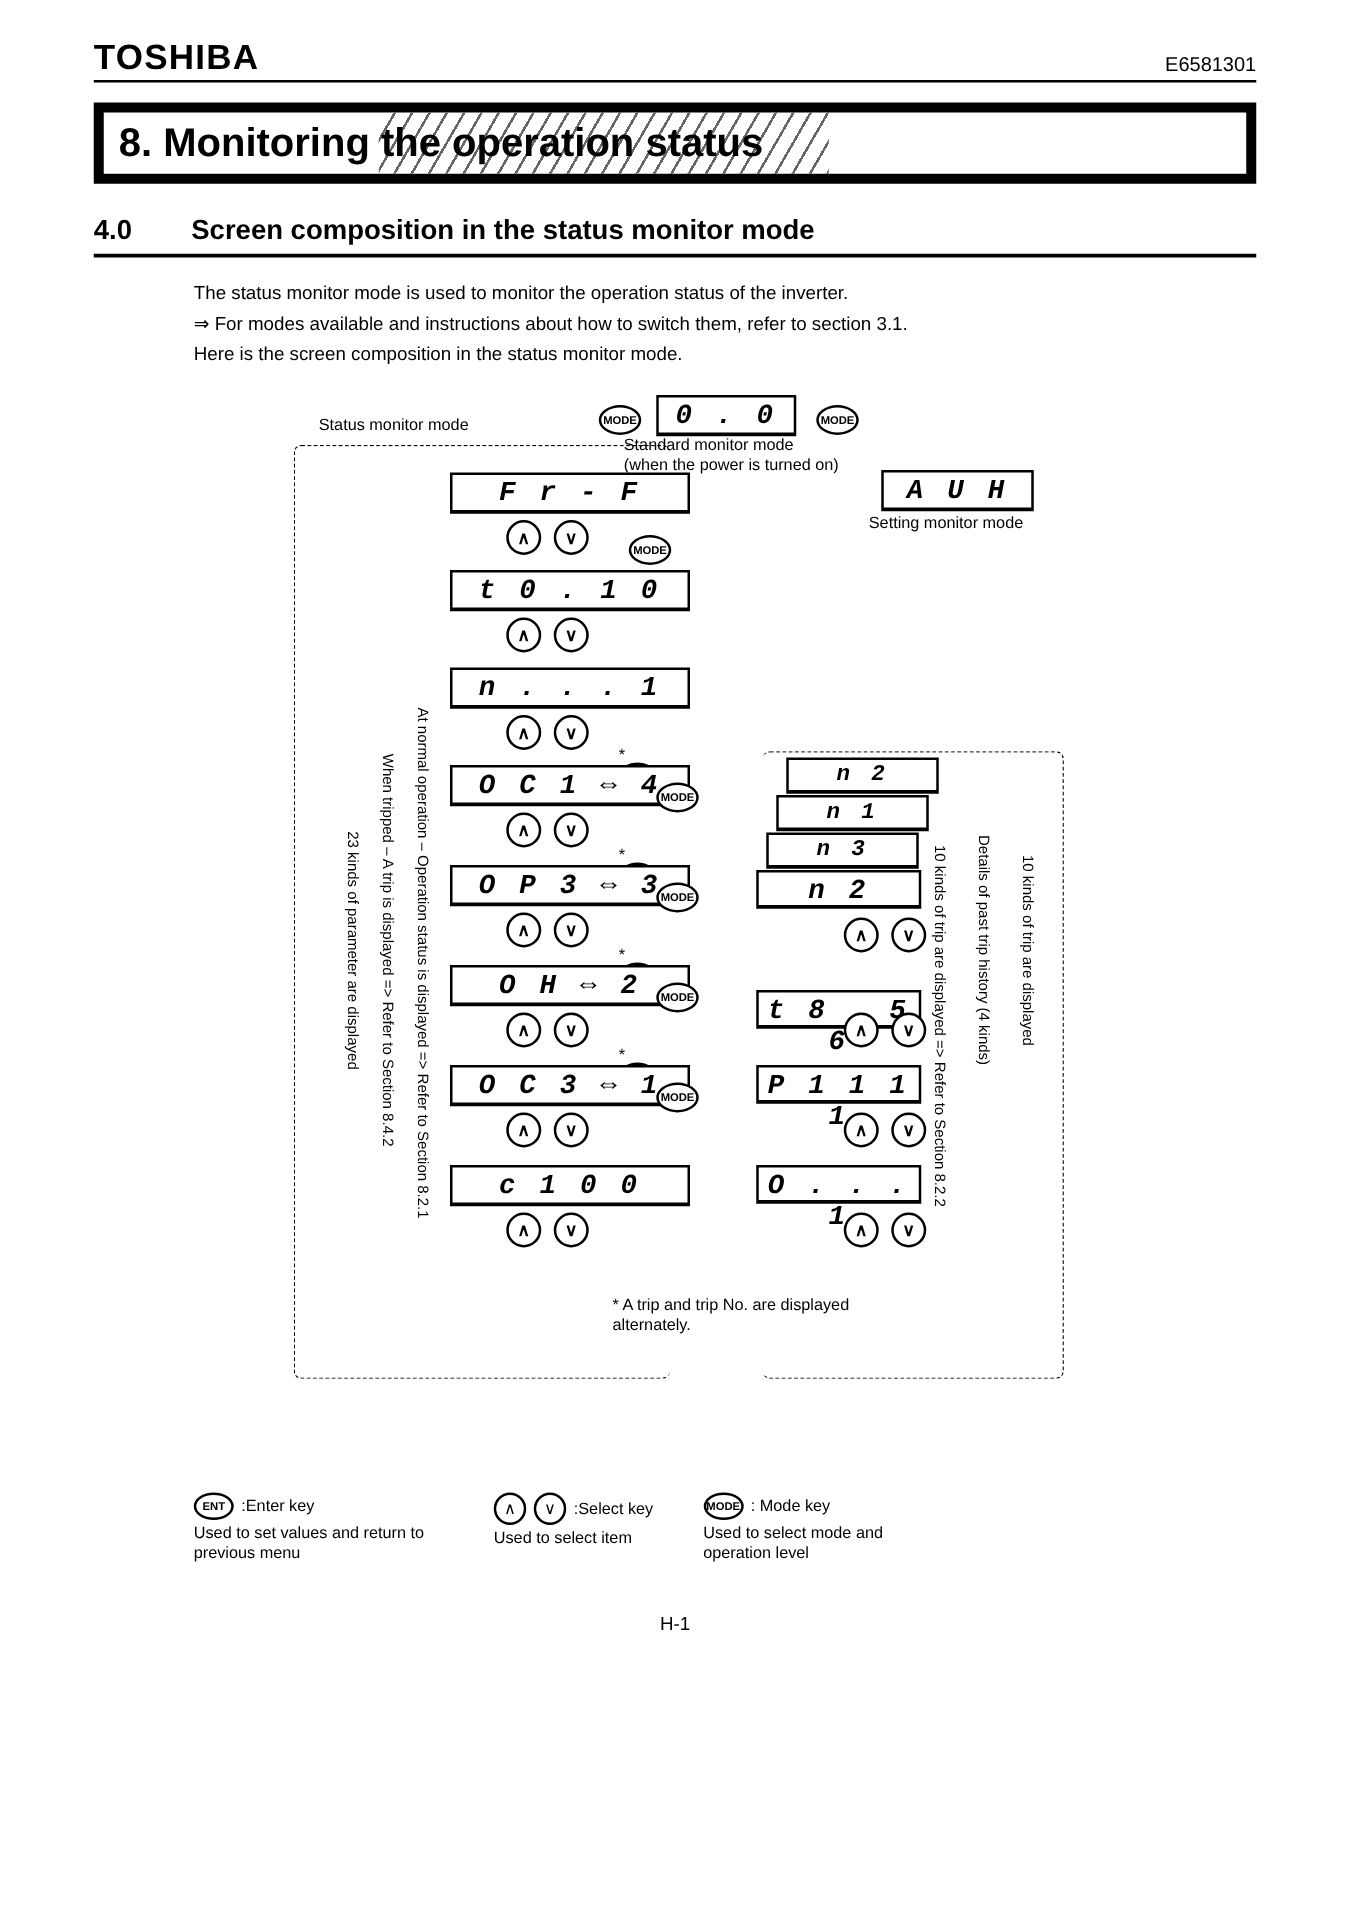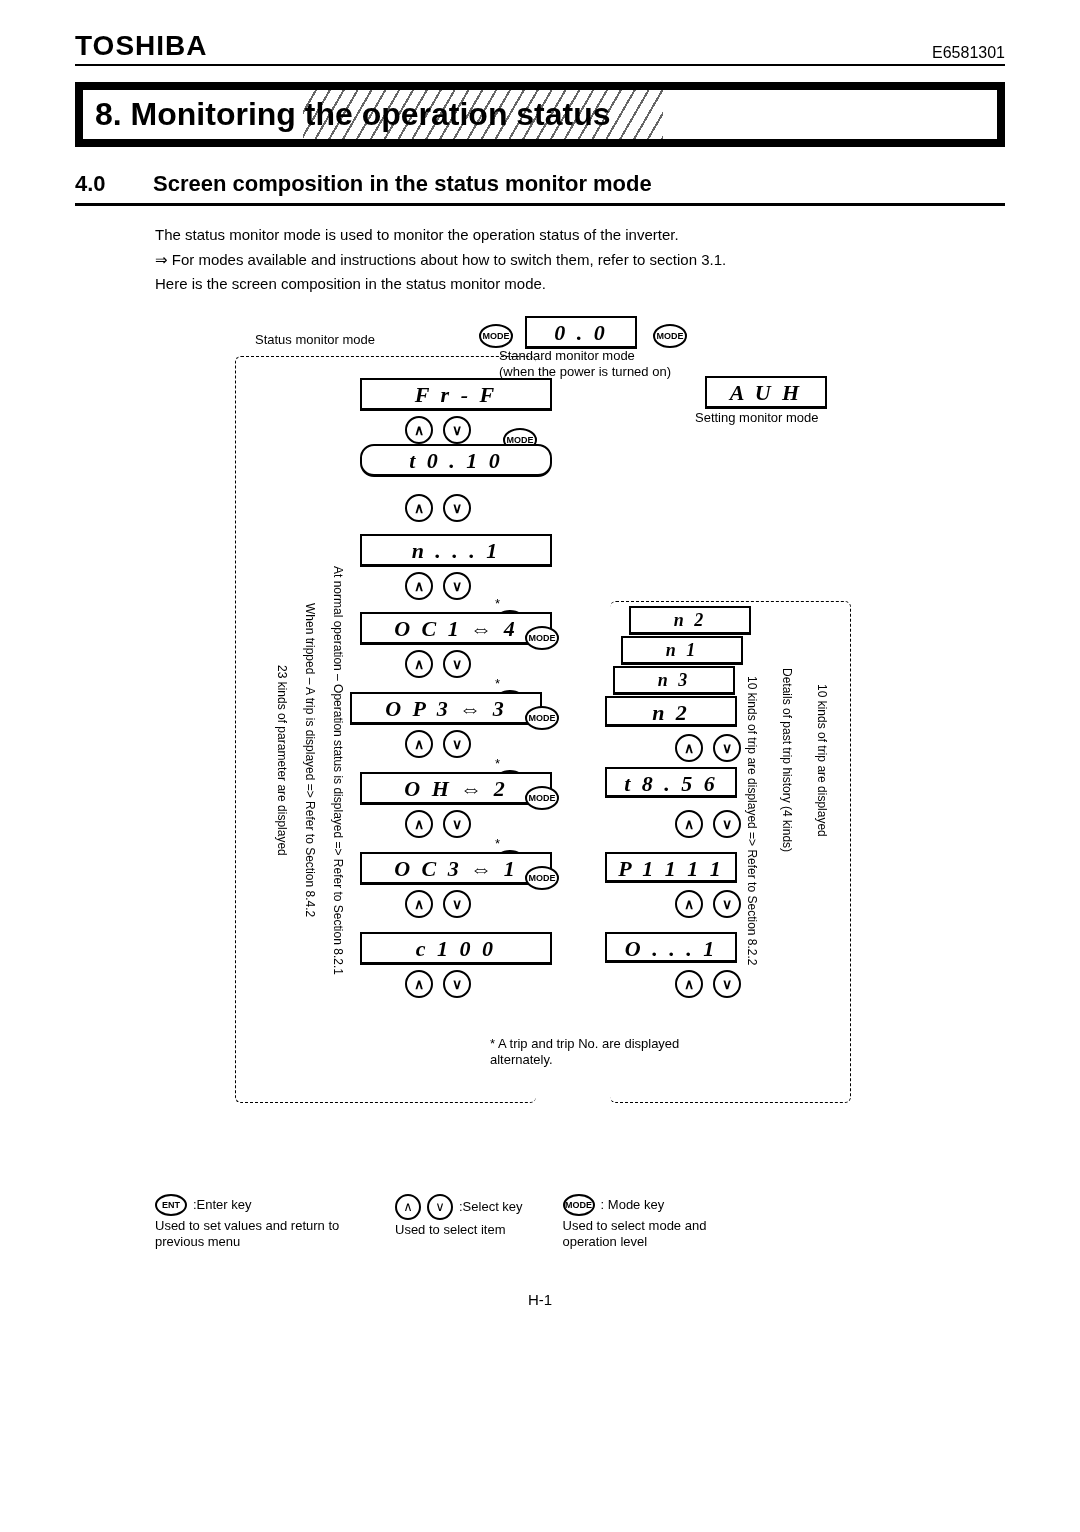--- a/index.html
+++ b/index.html
@@ -87,21 +87,21 @@
     margin-left: 80px;
     position: relative;
     width: 700px;
     height: 870px;
   }
   
   .seg {
     position: absolute;
     border: 2px solid #000;
     border-bottom: 3px solid #000;
-    font-family: Liberation Serif, serif;
+    font-family: Liberation Mono, monospace;
     font-style: italic;
     font-size: 22px;
     letter-spacing: 3px;
     text-align: center;
     padding: 2px 4px;
     background: #fff;
     font-weight: bold;
   }
   .seg-small {
     width: 120px;
@@ -226,38 +226,38 @@
     <div class="seg seg-small" style="left:550px; top:60px; width:110px;">A U H</div>
     <div class="plain-label" style="left:540px; top:94px;">Setting monitor mode</div>
 
     <div class="dashbox" style="left:80px; top:40px; width:300px; height:745px; border-right:none;"></div>
 
     <div class="seg seg-w" style="left:205px; top:62px;">F r    -  F</div>
     <div class="btn btn-ud" style="left:250px; top:100px;">∧</div>
     <div class="btn btn-ud" style="left:288px; top:100px;">∨</div>
     <div class="btn btn-mode" style="left:348px; top:112px;">MODE</div>
 
-    <div class="seg seg-w" style="left:205px; top:128px;border-radius:14px;">t 0 . 1 0</div>
+    <div class="seg seg-w" style="left:205px; top:140px;">t 0 . 1 0</div>
     <div class="btn btn-ud" style="left:250px; top:178px;">∧</div>
     <div class="btn btn-ud" style="left:288px; top:178px;">∨</div>
 
     <div class="seg seg-w" style="left:205px; top:218px;">n  .  .  .  1</div>
     <div class="btn btn-ud" style="left:250px; top:256px;">∧</div>
     <div class="btn btn-ud" style="left:288px; top:256px;">∨</div>
 
     <div class="note-star" style="left:340px; top:280px;">*</div>
     <div class="btn btn-ent" style="left:340px; top:294px;">ENT</div>
     <div class="seg seg-w" style="left:205px; top:296px;">O C   1 ⇔ 4</div>
     <div class="btn btn-mode" style="left:370px; top:310px;">MODE</div>
     <div class="btn btn-ud" style="left:250px; top:334px;">∧</div>
     <div class="btn btn-ud" style="left:288px; top:334px;">∨</div>
 
     <div class="note-star" style="left:340px; top:360px;">*</div>
     <div class="btn btn-ent" style="left:340px; top:374px;">ENT</div>
-    <div class="seg seg-w" style="left:195px; top:376px;">O P  3 ⇔ 3</div>
+    <div class="seg seg-w" style="left:205px; top:376px;">O P  3 ⇔ 3</div>
     <div class="btn btn-mode" style="left:370px; top:390px;">MODE</div>
     <div class="btn btn-ud" style="left:250px; top:414px;">∧</div>
     <div class="btn btn-ud" style="left:288px; top:414px;">∨</div>
 
     <div class="note-star" style="left:340px; top:440px;">*</div>
     <div class="btn btn-ent" style="left:340px; top:454px;">ENT</div>
     <div class="seg seg-w" style="left:205px; top:456px;">O H  ⇔  2</div>
     <div class="btn btn-mode" style="left:370px; top:470px;">MODE</div>
     <div class="btn btn-ud" style="left:250px; top:494px;">∧</div>
     <div class="btn btn-ud" style="left:288px; top:494px;">∨</div>
@@ -275,21 +275,21 @@
 
     <div class="dashbox" style="left:455px; top:285px; width:240px; height:500px; border-left:none;"></div>
 
     <div class="seg" style="left:474px; top:290px; width:110px; height:20px; font-size:18px;">n               2</div>
     <div class="seg" style="left:466px; top:320px; width:110px; height:20px; font-size:18px;">n               1</div>
     <div class="seg" style="left:458px; top:350px; width:110px; height:20px; font-size:18px;">n               3</div>
     <div class="seg" style="left:450px; top:380px; width:120px; height:22px;">n               2</div>
     <div class="btn btn-ud" style="left:520px; top:418px;">∧</div>
     <div class="btn btn-ud" style="left:558px; top:418px;">∨</div>
 
-    <div class="seg" style="left:450px; top:451px; width:120px; height:22px;">t  8 . 5 6</div>
+    <div class="seg" style="left:450px; top:476px; width:120px; height:22px;">t  8 . 5 6</div>
     <div class="btn btn-ud" style="left:520px; top:494px;">∧</div>
     <div class="btn btn-ud" style="left:558px; top:494px;">∨</div>
 
     <div class="seg" style="left:450px; top:536px; width:120px; height:22px;">P   1 1 1 1</div>
     <div class="btn btn-ud" style="left:520px; top:574px;">∧</div>
     <div class="btn btn-ud" style="left:558px; top:574px;">∨</div>
 
     <div class="seg" style="left:450px; top:616px; width:120px; height:22px;">O  .  .  .  1</div>
     <div class="btn btn-ud" style="left:520px; top:654px;">∧</div>
     <div class="btn btn-ud" style="left:558px; top:654px;">∨</div>

